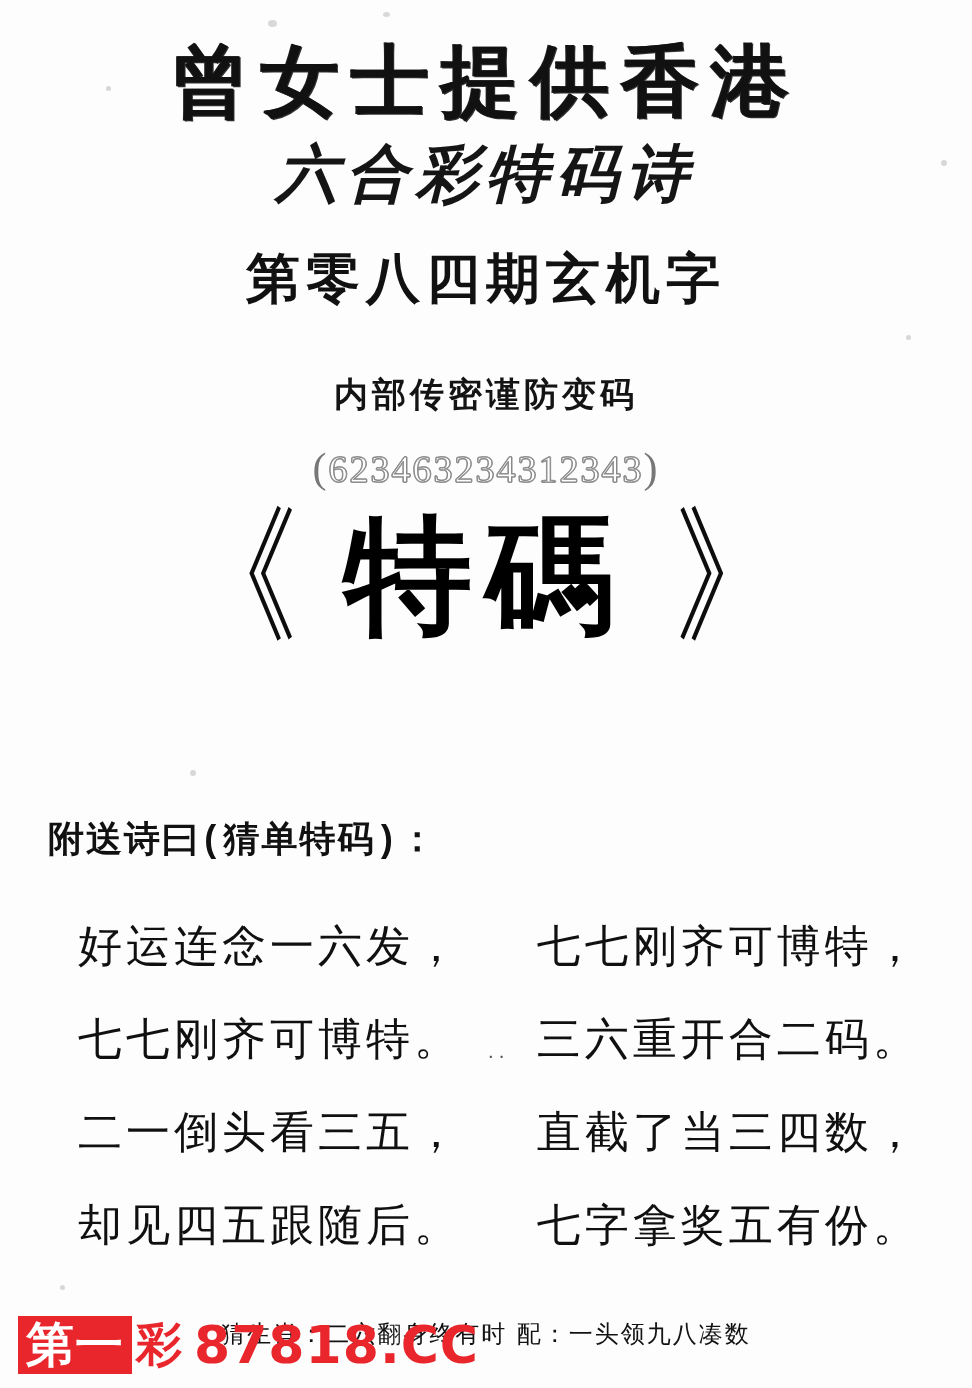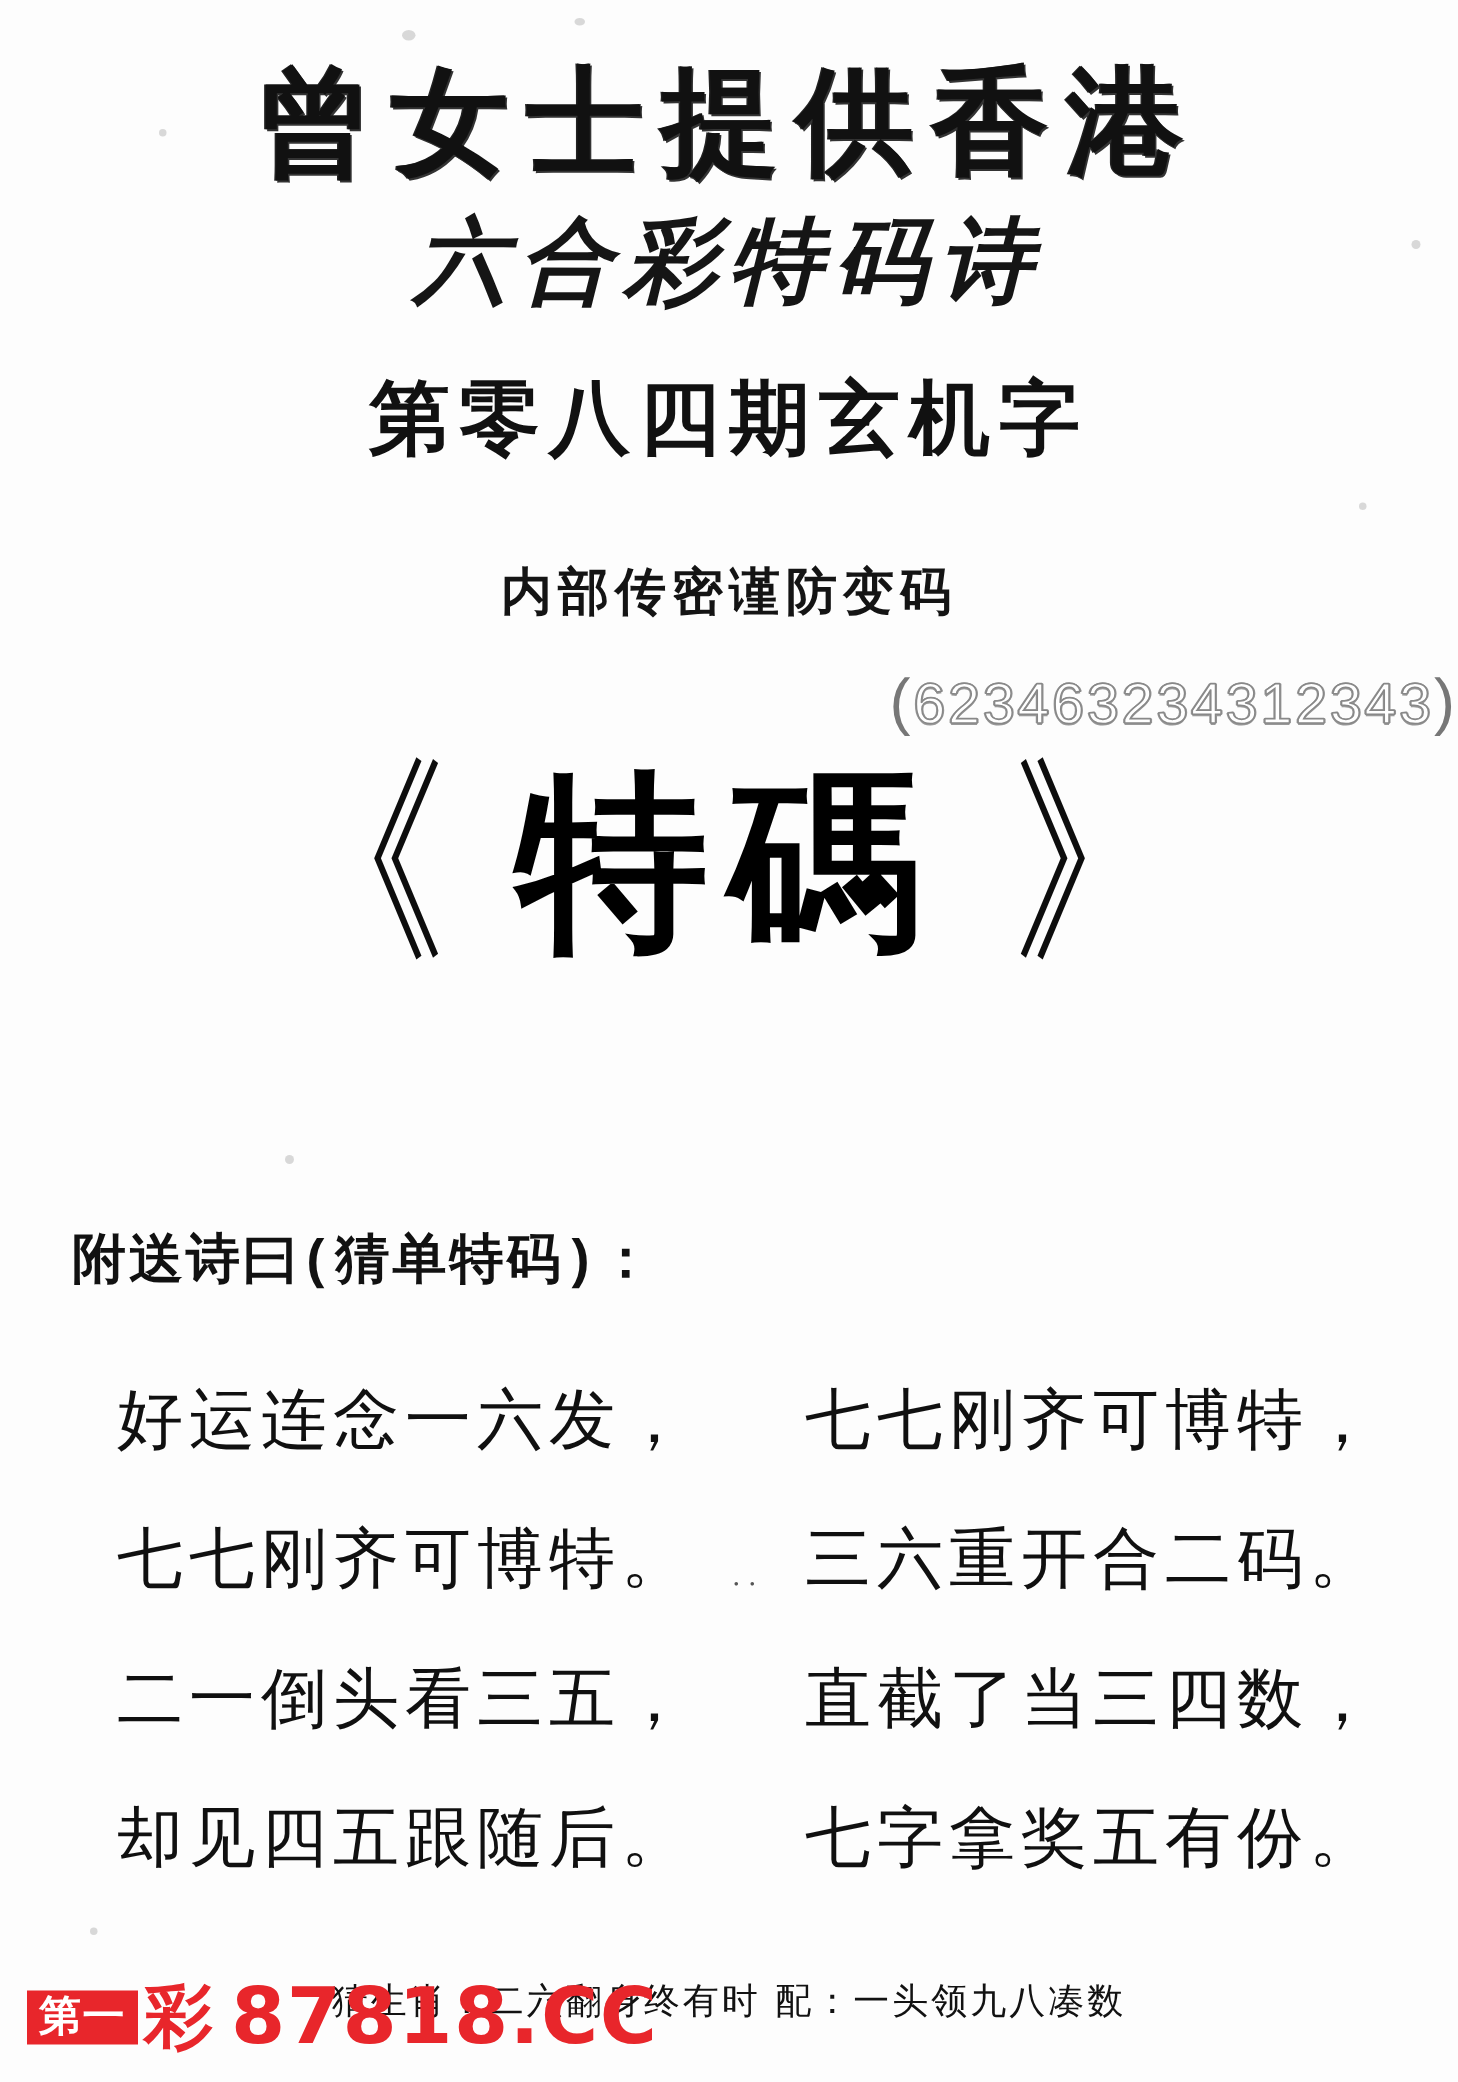--- a/index.html
+++ b/index.html
@@ -84,22 +84,22 @@
     letter-spacing: 4px;
     color: #141414;
     white-space: nowrap;
   }
 
   .code-line {
     position: absolute;
     top: 444px;
     left: 0;
     width: 972px;
-    text-align: right;
-    font-family: Liberation Sans, sans-serif;
+    text-align: center;
+    font-family: Liberation Serif, serif;
     font-size: 38px;
     letter-spacing: 2px;
     color: #ffffff;
     -webkit-text-stroke: 1px #888;
     text-shadow:
       1px 0 0 #999, -1px 0 0 #999, 0 1px 0 #999, 0 -1px 0 #999;
     white-space: nowrap;
   }
   .code-line .paren {
     color: #777;
@@ -206,21 +206,21 @@
     display: flex;
     align-items: center;
     white-space: nowrap;
     z-index: 5;
   }
   .wm-badge {
     background: #e8262b;
     color: #ffffff;
     font-family: "DejaVu Sans", sans-serif;
     font-weight: bold;
-    font-size: 28px;
+    font-size: 48px;
     padding: 2px 8px 4px 8px;
     letter-spacing: 1px;
     line-height: 1.1;
   }
   .wm-cai {
     color: #e8262b;
     font-family: "DejaVu Sans", sans-serif;
     font-weight: bold;
     font-size: 46px;
     margin-left: 4px;

